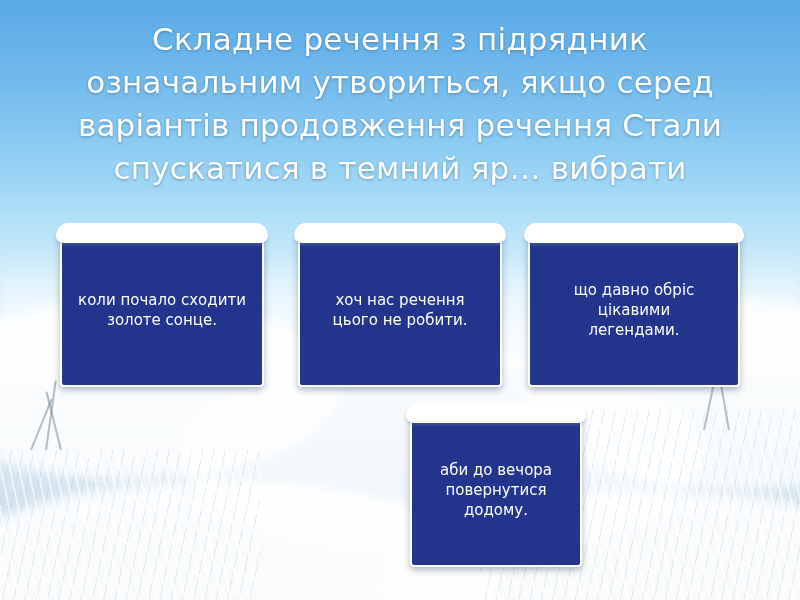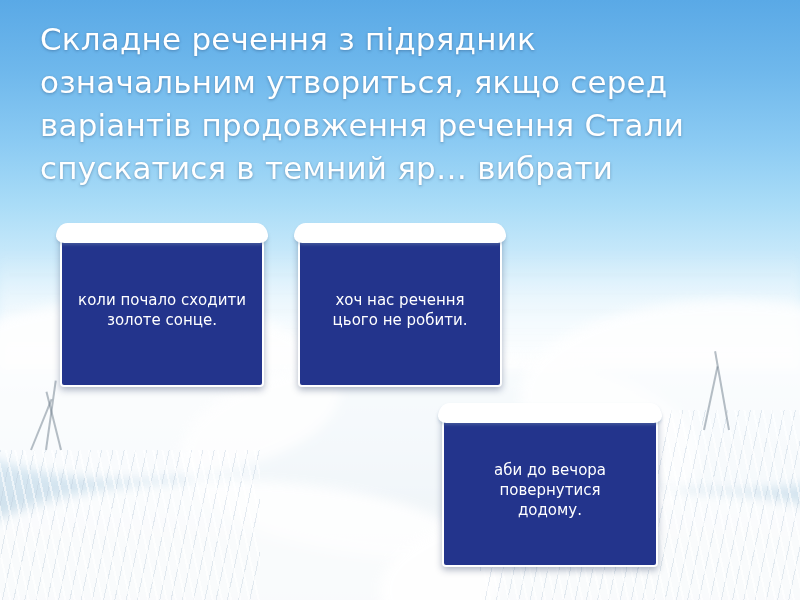--- a/index.html
+++ b/index.html
@@ -69,21 +69,21 @@
     background: rgba(110,125,140,.5);
     transform-origin: bottom center;
   }
 
   
   .title {
     position: absolute;
     left: 40px;
     top: 18px;
     width: 720px;
-    text-align: left;
+    text-align: center;
     color: #ffffff;
     font-family: "DejaVu Sans", sans-serif;
     font-size: 31px;
     line-height: 43px;
     letter-spacing: .2px;
     text-shadow: 0 1px 3px rgba(40,70,110,.45);
     white-space: pre-line;
   }
 
   
@@ -117,21 +117,21 @@
     background: #ffffff;
     border-radius: 14px 14px 10px 10px / 16px 16px 8px 8px;
     box-shadow: 0 2px 3px rgba(120,150,180,.35);
   }
   .card .label { position: relative; z-index: 2; }
 
   .card.c1 { left: 60px;  top: 232px; width: 204px; height: 155px; text-align: center; }
   .card.c2 { left: 298px; top: 232px; width: 204px; height: 155px; }
   .card.c3 { left: 528px; top: 232px; width: 212px; height: 155px; }
   .card.c4 { left: 180px; top: 412px; width: 204px; height: 155px; }
-  .card.c5 { left: 410px; top: 412px; width: 216px; height: 155px; margin-left: 32px; }
+  .card.c5 { left: 410px; top: 412px; width: 172px; height: 155px; }
 </style>
 </head>
 <body>
 
 <div id="slide">
 
   <div class="haze"></div>
   <div class="snow-bank b1"></div>
   <div class="snow-bank b2"></div>
   <div class="snow-bank b3"></div>
@@ -148,19 +148,23 @@
   <div class="title">Складне речення з підрядник означальним утвориться, якщо серед варіантів продовження речення Стали спускатися в темний яр… вибрати</div>
 
   <div class="card c1">
     <span class="label">коли почало сходити
 золоте сонце.</span>
   </div>
   <div class="card c2">
     <span class="label">хоч нас речення
 цього не робити.</span>
   </div>
+  <div class="card c3">
+    <span class="label">що давно обріс цікавими
+легендами.</span>
+  </div>
   <div class="card c5">
     <span class="label">аби до вечора
 повернутися
 додому.</span>
   </div>
 
 </div>
 
 </body></html>

